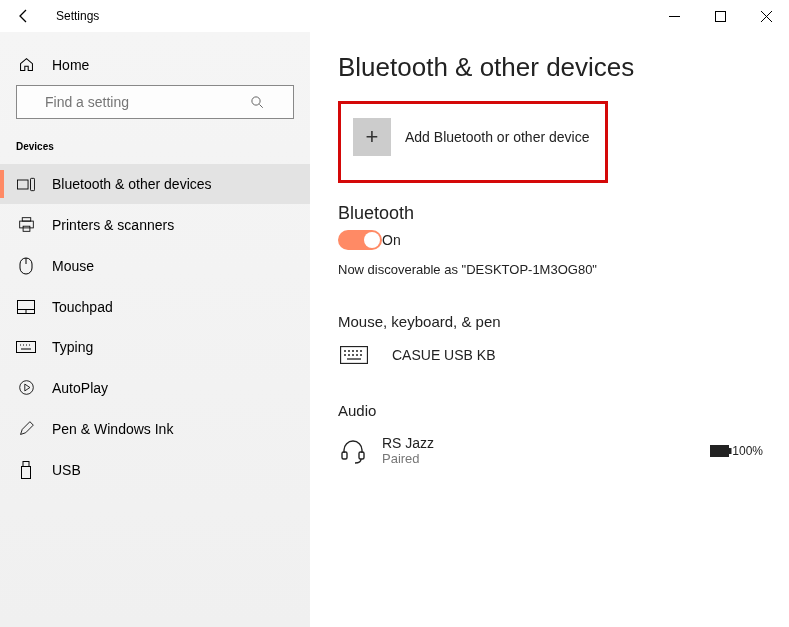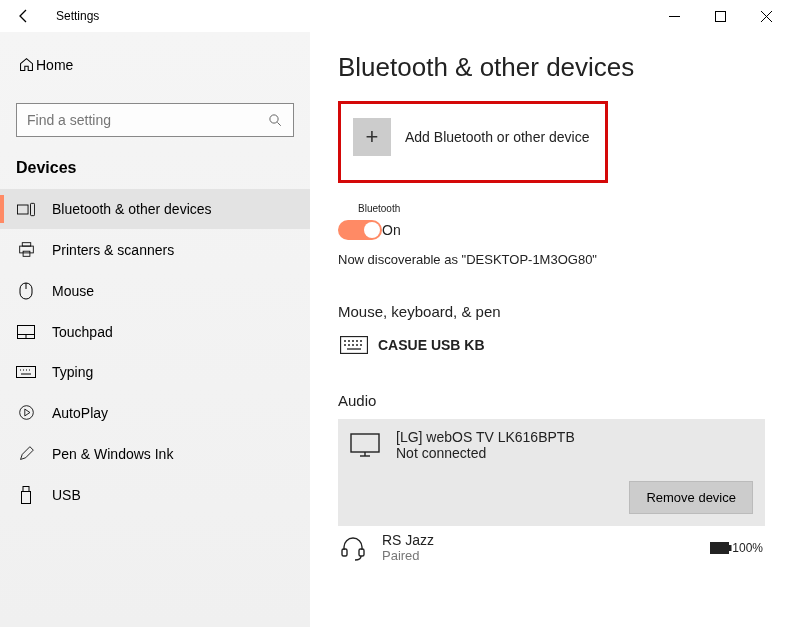--- a/index.html
+++ b/index.html
@@ -34,41 +34,42 @@
   .body { display: flex; flex: 1; overflow: hidden; }
   .sidebar {
     width: 310px;
     background: linear-gradient(to bottom, #f5f5f5, #f0f0f0);
     display: flex; flex-direction: column;
     padding-top: 16px;
   }
   .home-row {
     display: flex; align-items: center;
     padding: 8px 16px;
+    gap: 16px;
     cursor: pointer;
     font-size: 14px;
   }
   .icon-slot { width: 20px; display: flex; align-items: center; justify-content: center; }
   .searchbox {
-    margin: 22px 16px 14px 16px;
+    margin: 4px 16px 14px 16px;
     height: 34px;
     border: 1px solid #888;
     background: #fdfdfd;
     display: flex; align-items: center;
-    padding: 0 10px;
+    padding: 0 28px;
   }
   .searchbox input {
     border: none; outline: none; flex: 1;
     background: transparent; font-size: 14px;
     color: #666;
   }
   .section-label {
     padding: 8px 16px 12px 16px;
     font-weight: 600;
-    font-size: 16px;
+    font-size: 10px;
   }
   .navlist { display: flex; flex-direction: column; }
   .navitem {
     display: flex; align-items: center;
     padding: 12px 16px;
     gap: 16px;
     cursor: pointer;
     font-size: 14px;
     position: relative;
   }
@@ -102,23 +103,22 @@
     margin-bottom: 20px;
   }
   .plus-box {
     width: 38px; height: 38px;
     background: #ccc;
     display: flex; align-items: center; justify-content: center;
     font-size: 22px;
     color: #333;
   }
   .subhead {
-    font-size: 10px;
+    font-size: 18px;
     margin-bottom: 6px;
-    margin-left: 20px;
   }
   .toggle-row {
     display: flex; align-items: center; 
     margin-bottom: 12px;
   }
   .toggle {
     width: 44px; height: 20px;
     border-radius: 10px;
     background: #ff8a65;
     position: relative;
@@ -131,24 +131,23 @@
     border-radius: 50%;
     background: #fff;
   }
   .discover-line { font-size: 13px; margin-bottom: 36px; }
   h2.section {
     font-weight: 400;
     font-size: 15px;
     margin-bottom: 10px;
   }
   .device-row {
-    display: flex; align-items: center; gap: 10px;
+    display: flex; align-items: center; gap: 24px;
     padding: 6px 10px 6px 2px;
     margin-bottom: 4px;
-    font-weight: bold;
   }
   .device-row .info .name { font-size: 14px; }
   .audio-selected {
     background: #e8e8e8;
     padding: 10px 12px 12px 12px;
     margin-top: 4px;
   }
   .audio-selected .top { display: flex; align-items: center; gap: 16px; }
   .audio-selected .actions {
     display: flex; justify-content: flex-end; margin-top: 20px;
@@ -344,38 +343,20 @@
               </g>
             </svg>
         </span>
         <div class="info">
           <div class="name">CASUE USB KB</div>
         </div>
       </div>
 
       <h2 class="section" style="margin-top:32px">Audio</h2>
 
-      <div class="audio-selected">
-        <div class="top">
-          <span>
-            <svg width="30" height="24" viewBox="0 0 30 24">
-                <rect x="1" y="1" width="28" height="18" stroke="#222" fill="none" stroke-width="1.4"></rect>
-                <line x1="10" y1="23" x2="20" y2="23" stroke="#222" stroke-width="1.4"></line>
-                <line x1="15" y1="19" x2="15" y2="23" stroke="#222" stroke-width="1.4"></line>
-              </svg>
-          </span>
-          <div class="info">
-            <div class="name">[LG] webOS TV LK616BPTB</div>
-            <div class="status">Not connected</div>
-          </div>
-        </div>
-        <div class="actions">
-          <button class="remove-btn">Remove device</button>
-        </div>
-      </div>
 
       <div class="battery-row">
         <span>
           <svg width="26" height="26" viewBox="0 0 26 26">
               <path d="M4 15 V12 a9 9 0 0 1 18 0 V15" stroke="#222" fill="none" stroke-width="1.4"></path>
               <rect x="2" y="14" width="5" height="7" rx="1.5" stroke="#222" fill="none" stroke-width="1.4"></rect>
               <rect x="19" y="14" width="5" height="7" rx="1.5" stroke="#222" fill="none" stroke-width="1.4"></rect>
               <path d="M21 21 Q21 25 15 25" stroke="#222" fill="none" stroke-width="1.4"></path>
             </svg>
         </span>

